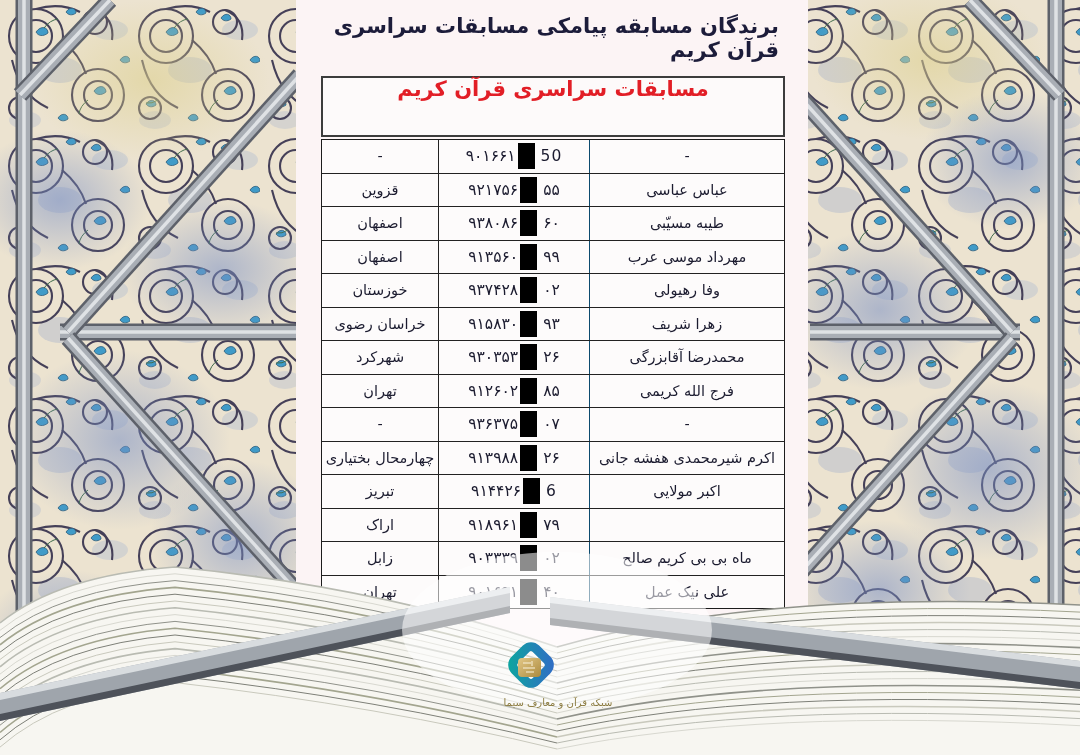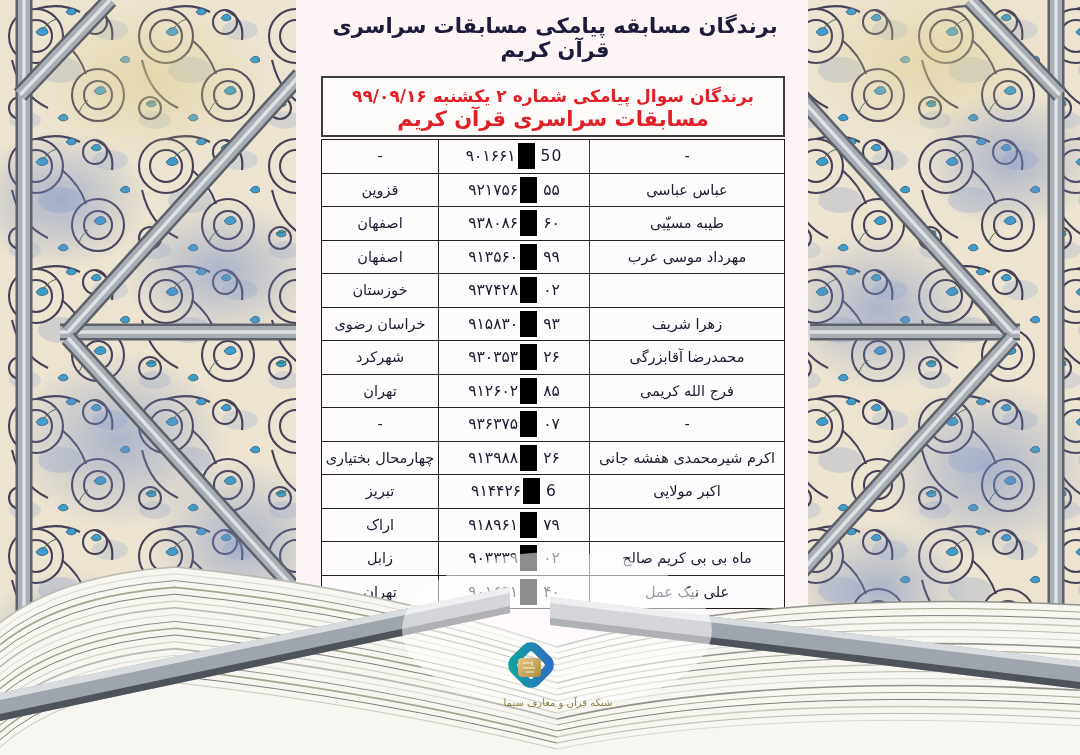--- a/index.html
+++ b/index.html
@@ -2,22 +2,22 @@
 <html lang="fa"><head>
 <meta charset="utf-8">
 <style>
   html,body{margin:0;padding:0;}
   .stage{position:relative;width:1080px;height:755px;overflow:hidden;background:#fbf3f4;
          font-family:"DejaVu Sans",sans-serif;}
   .stage svg{display:block;}
   #bg-svg{position:absolute;left:0;top:0;z-index:0;}
   .center-panel{position:absolute;left:296px;top:0;width:512px;height:755px;
                 background:#fcf4f5;z-index:1;}
-  .page-title{position:absolute;left:313px;top:14px;width:484px;z-index:2;
-              direction:rtl;text-align:center;font-size:21px;font-weight:bold;
+  .page-title{position:absolute;left:295px;top:14px;width:484px;z-index:2;
+              direction:rtl;font-size:21px;font-weight:bold;
               color:#1c1c3a;letter-spacing:0;}
   .header-box{position:absolute;left:321px;top:76px;width:464px;height:61px;z-index:2;
               box-sizing:border-box;border:2px solid #3c3c3c;background:#fdfafa;
               direction:rtl;text-align:center;}
   .header-line1{margin-top:6px;font-size:17px;font-weight:bold;color:#e21e26;line-height:24px;}
   .header-line2{font-size:21px;font-weight:bold;color:#e21e26;line-height:23px;}
   .winners-table{position:absolute;left:321px;top:139px;width:464px;z-index:2;
                  box-sizing:border-box;border:1.6px solid #1c1c1c;background:#fdfbfb;}
   .tr{display:grid;grid-template-columns:116px 152px 1fr;height:32.5px;}
   .tr + .tr{border-top:1px solid #222;}
@@ -127,21 +127,20 @@
         <path d="M1060,95 L970,0" stroke="#a9aeb5" stroke-width="12" fill="none"></path>
         <path d="M1060,95 L970,0" stroke="#dfe2e5" stroke-width="3.5" fill="none"></path>
       </g>
   </svg>
 
   <div class="center-panel"></div>
 
   <div class="page-title" style="color: rgb(28, 28, 58);">برندگان مسابقه پیامکی مسابقات سراسری قرآن کریم</div>
 
   <div class="header-box">
-    <div class="header-line1" style="color: rgb(226, 30, 38);">برندگان سوال پیامکی شماره ۲ یکشنبه ۹۹/۰۹/۱۶</div>
     <div class="header-line2" style="color: rgb(226, 30, 38);">مسابقات سراسری قرآن کریم</div>
   </div>
 
   <div class="winners-table" id="winners-table">
       <div class="tr">
         <div class="td city">-</div>
         <div class="td phone">
           <span>۹۰۱۶۶۱</span>
           <span class="redact" style="background: rgb(0, 0, 0);"></span>
           <span>50</span>
@@ -175,20 +174,21 @@
         </div>
         <div class="td name">مهرداد موسی عرب</div>
       </div>
       <div class="tr">
         <div class="td city">خوزستان</div>
         <div class="td phone">
           <span>۹۳۷۴۲۸</span>
           <span class="redact" style="background: rgb(0, 0, 0);"></span>
           <span>۰۲</span>
         </div>
+        <div class="td name">وفا رهیولی</div>
       </div>
       <div class="tr">
         <div class="td city">خراسان رضوی</div>
         <div class="td phone">
           <span>۹۱۵۸۳۰</span>
           <span class="redact" style="background: rgb(0, 0, 0);"></span>
           <span>۹۳</span>
         </div>
         <div class="td name">زهرا شریف</div>
       </div>

